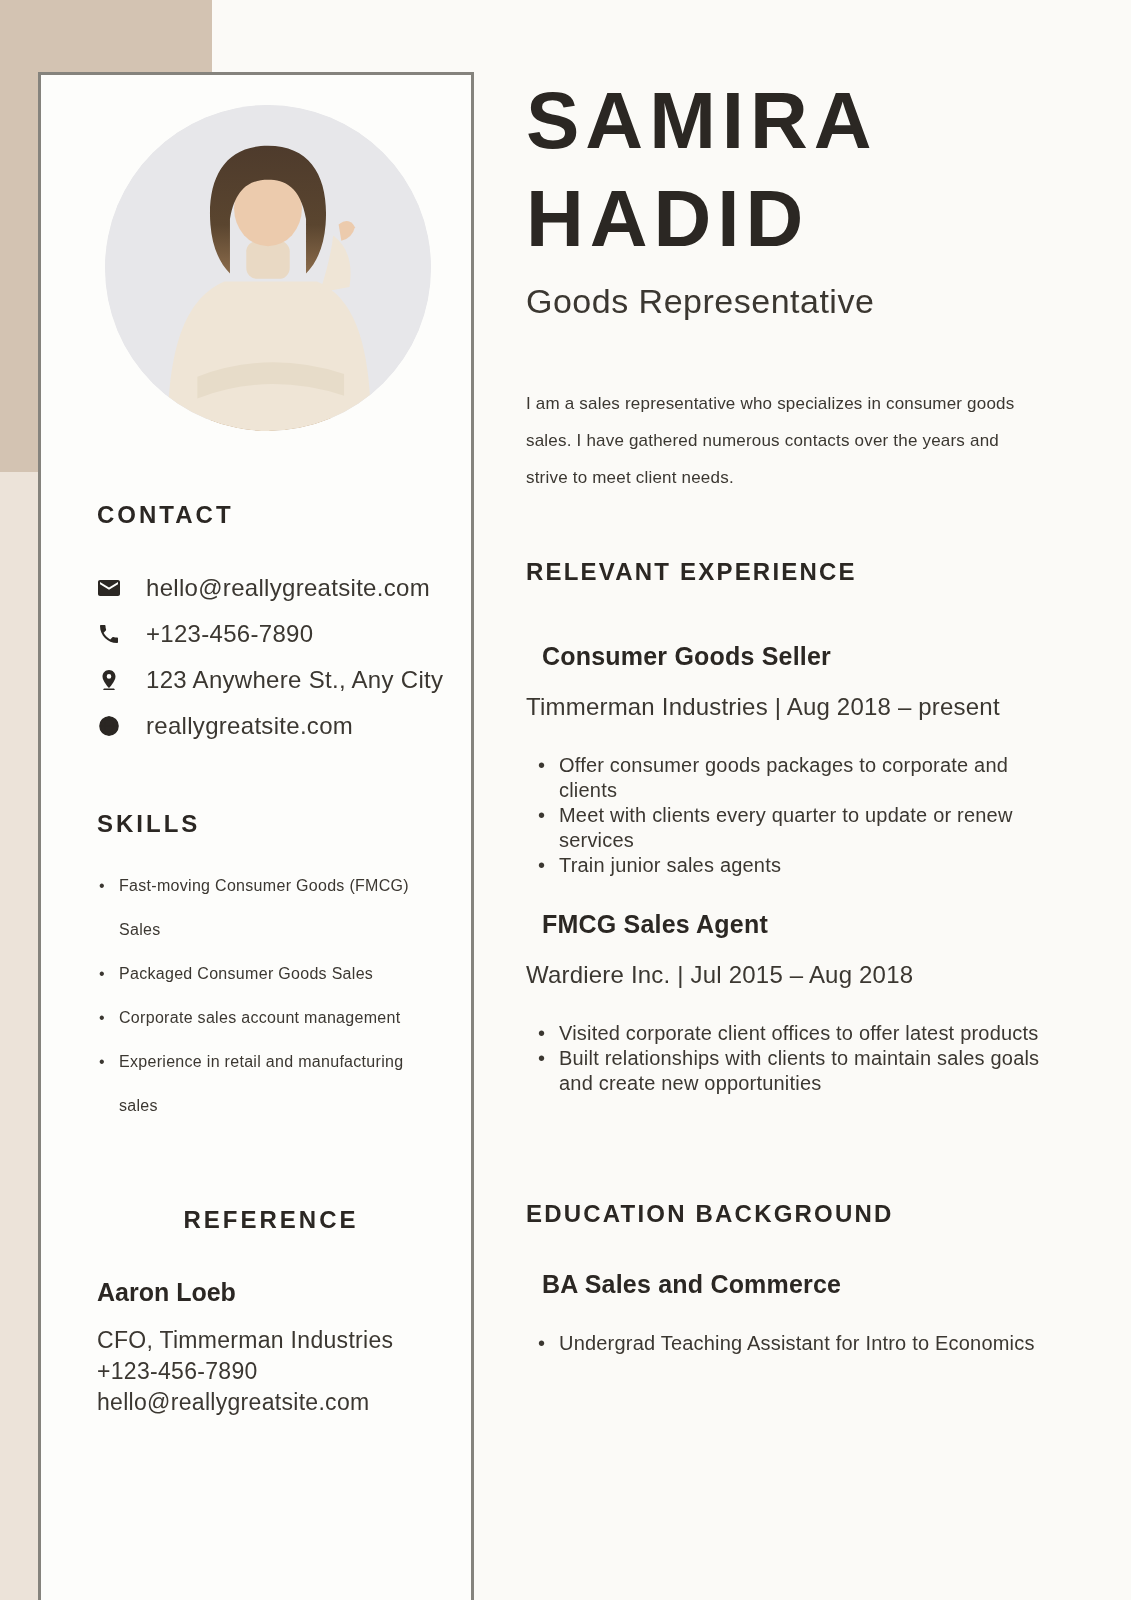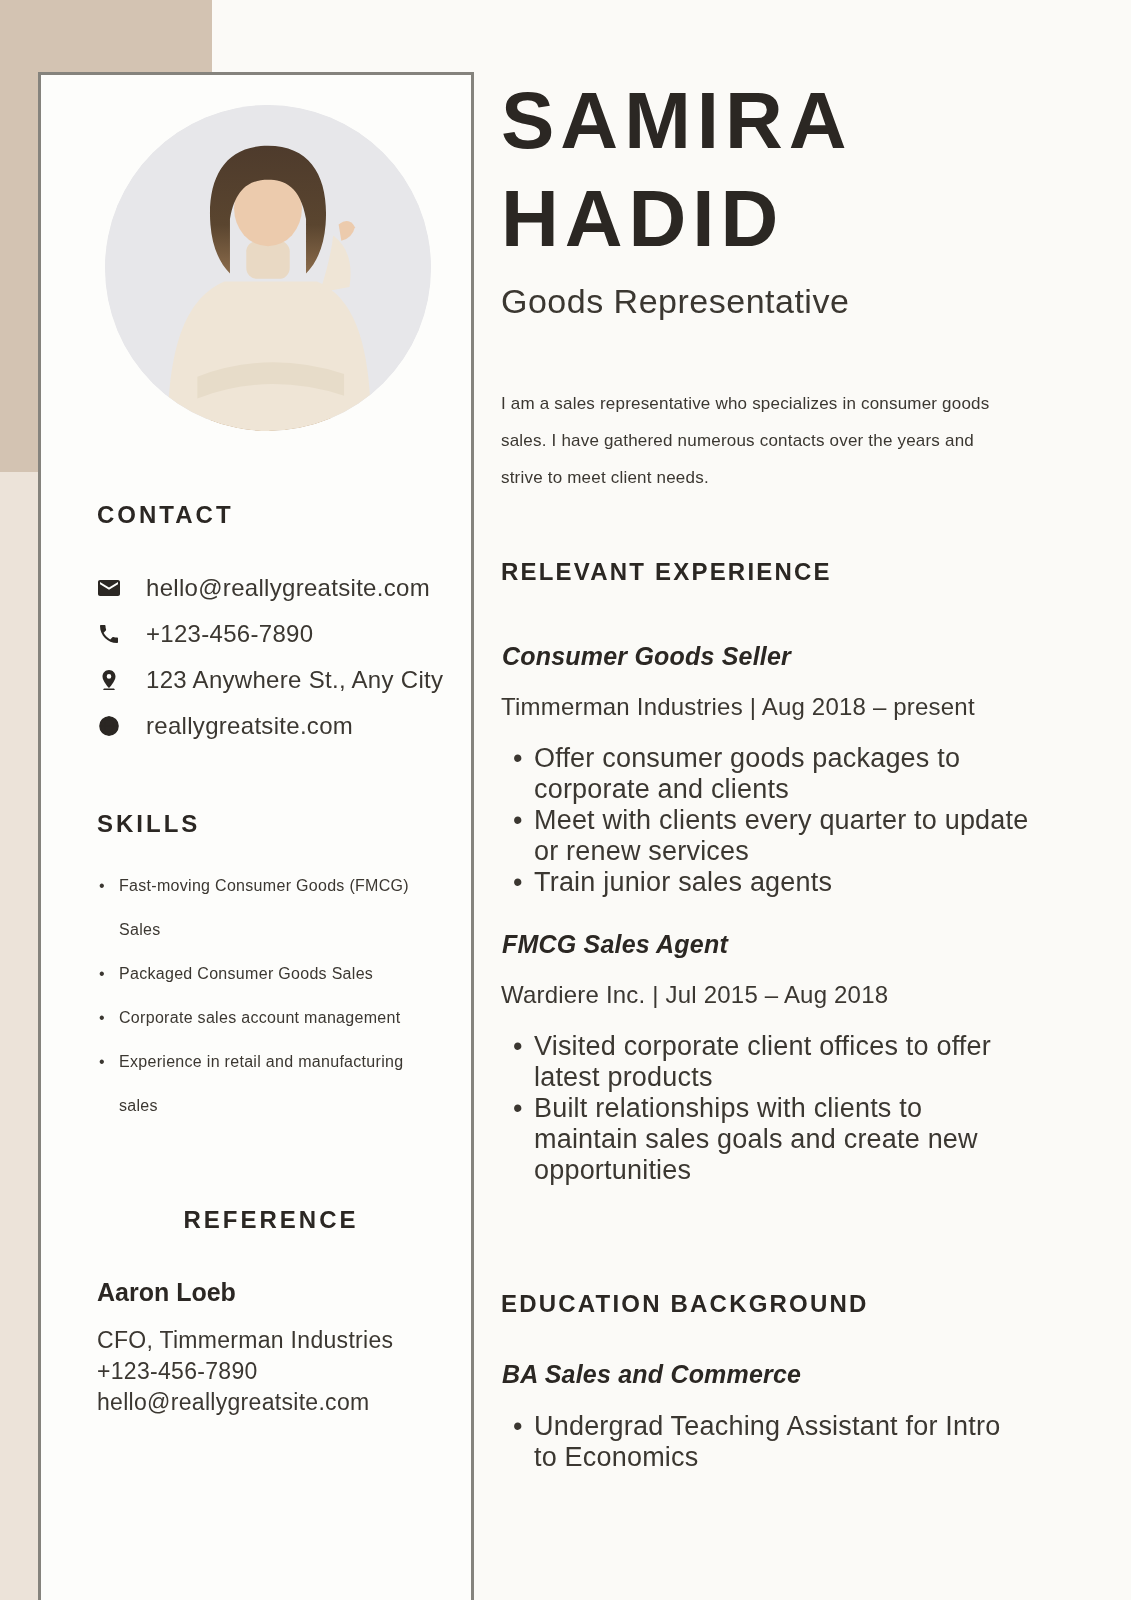--- a/index.html
+++ b/index.html
@@ -37,33 +37,33 @@
   .cicon{flex:0 0 24px;width:24px;height:24px;display:flex;align-items:center;justify-content:center;}
   .cicon svg{width:24px;height:24px;fill:var(--ink);stroke:var(--ink);}
   .skills-h{margin-top:70px;}
   .skills-list{margin:26px 0 0;padding:0;list-style:none;font-size:16px;line-height:44px;letter-spacing:0.3px;}
   .skills-list li{position:relative;padding-left:22px;}
   .skills-list li::before{content:"\2022";position:absolute;left:2px;top:0;}
   .ref-h{margin-top:78px;text-align:center;}
   .ref-name{margin-top:44px;font-size:25px;font-weight:700;color:var(--ink);}
   .ref-lines{margin-top:18px;font-size:23px;line-height:31px;letter-spacing:0.3px;}
 
-  .main{position:absolute;left:501px;top:0;width:566px;}
+  .main{position:absolute;left:526px;top:0;width:566px;}
   .name{margin:72px 0 0;font-size:80px;line-height:98px;font-weight:700;letter-spacing:6px;color:var(--ink);}
   .name span{display:block;}
   .role{margin-top:14px;font-size:34px;letter-spacing:0.5px;color:var(--body-ink);}
   .summary{margin:64px 0 0;font-size:17px;line-height:37px;max-width:506px;letter-spacing:0.2px;}
   .msec{margin:62px 0 0;font-size:24px;font-weight:700;letter-spacing:2.2px;color:var(--ink);}
   .msec.edu{margin-top:104px;}
   .job{margin-top:56px;}
   .job.second{margin-top:32px;}
   .job.edu-entry{margin-top:42px;}
-  .job h3{margin:1px;font-size:25px;font-weight:700;color:var(--ink);letter-spacing:0.2px;font-style:italic;}
+  .job h3{margin:16px;font-size:25px;font-weight:700;color:var(--ink);letter-spacing:0.2px;}
   .meta{margin-top:22px;font-size:24px;letter-spacing:0.2px;}
-  .blist{margin:22px 0 0;padding:0;list-style:none;font-size:27px;line-height:31px;max-width:528px;letter-spacing:0.2px;}
+  .blist{margin:32px 0 0;padding:0;list-style:none;font-size:20px;line-height:25px;max-width:528px;letter-spacing:0.2px;}
   .blist li{position:relative;padding-left:33px;}
   .blist li::before{content:"\2022";position:absolute;left:12px;top:0;}
 </style>
 </head>
 <body>
 
 <div class="page">
 
   <div class="accent accent-tan"></div>
   <div class="accent accent-beige"></div>

